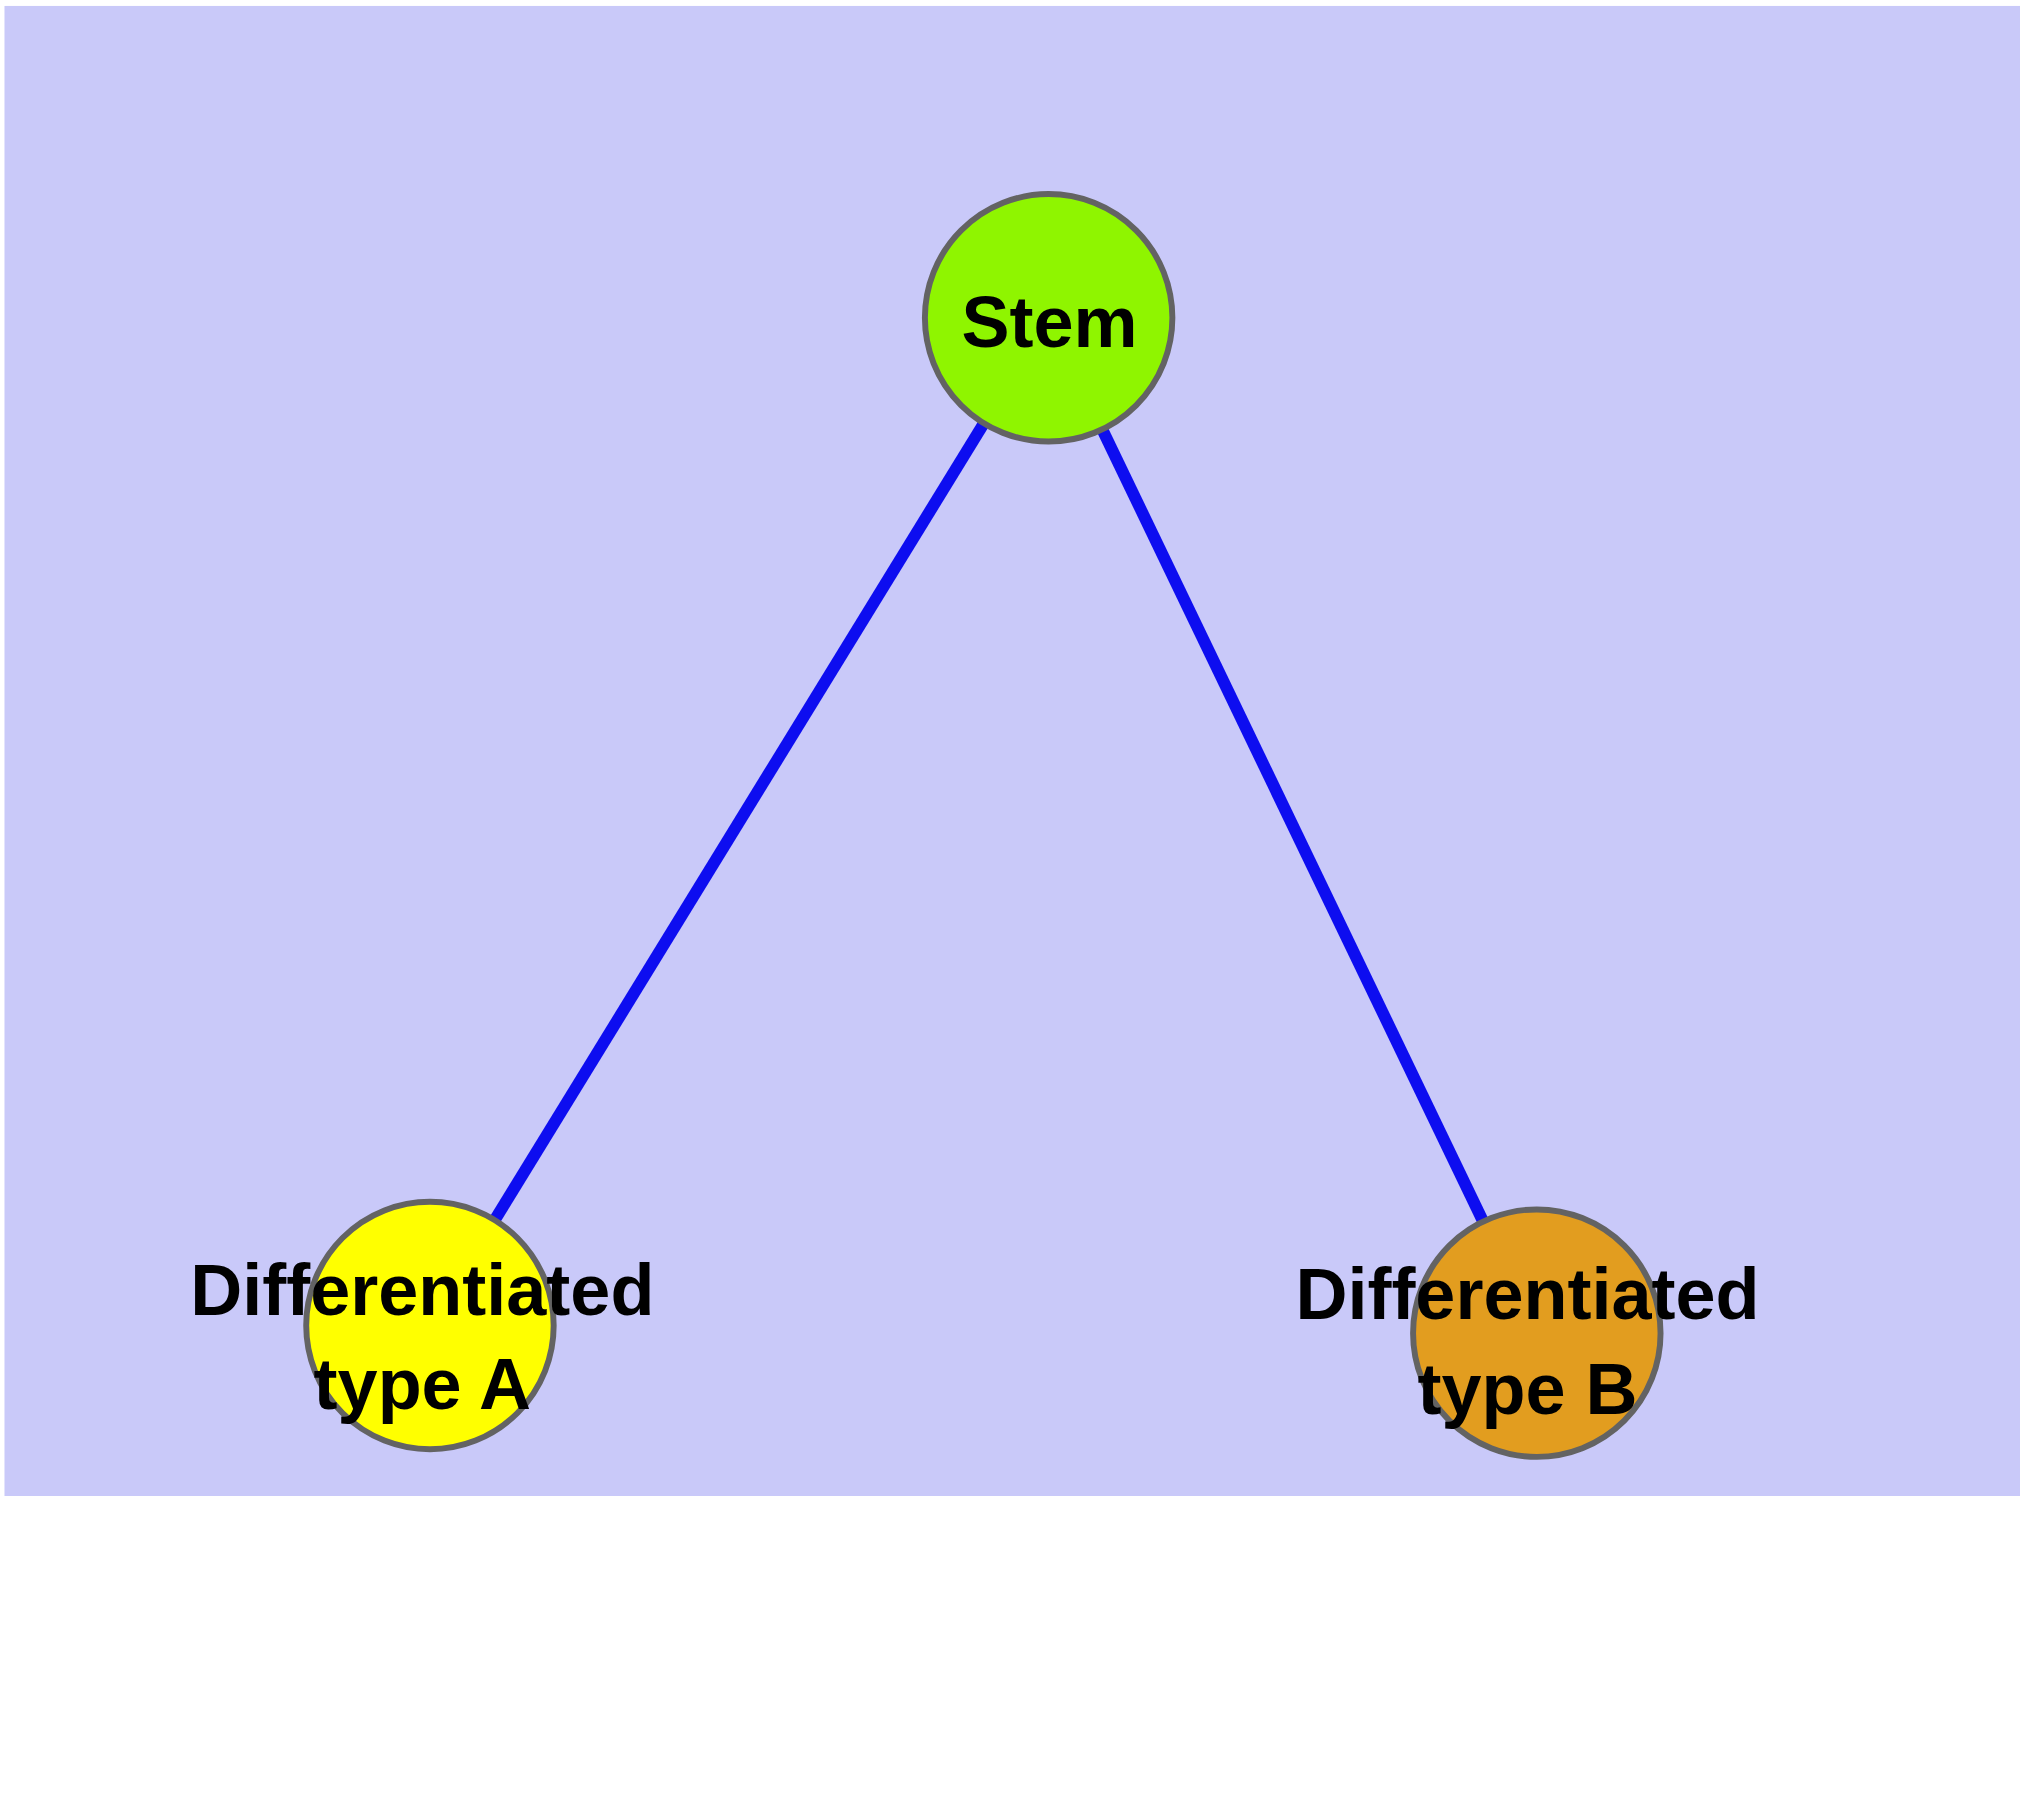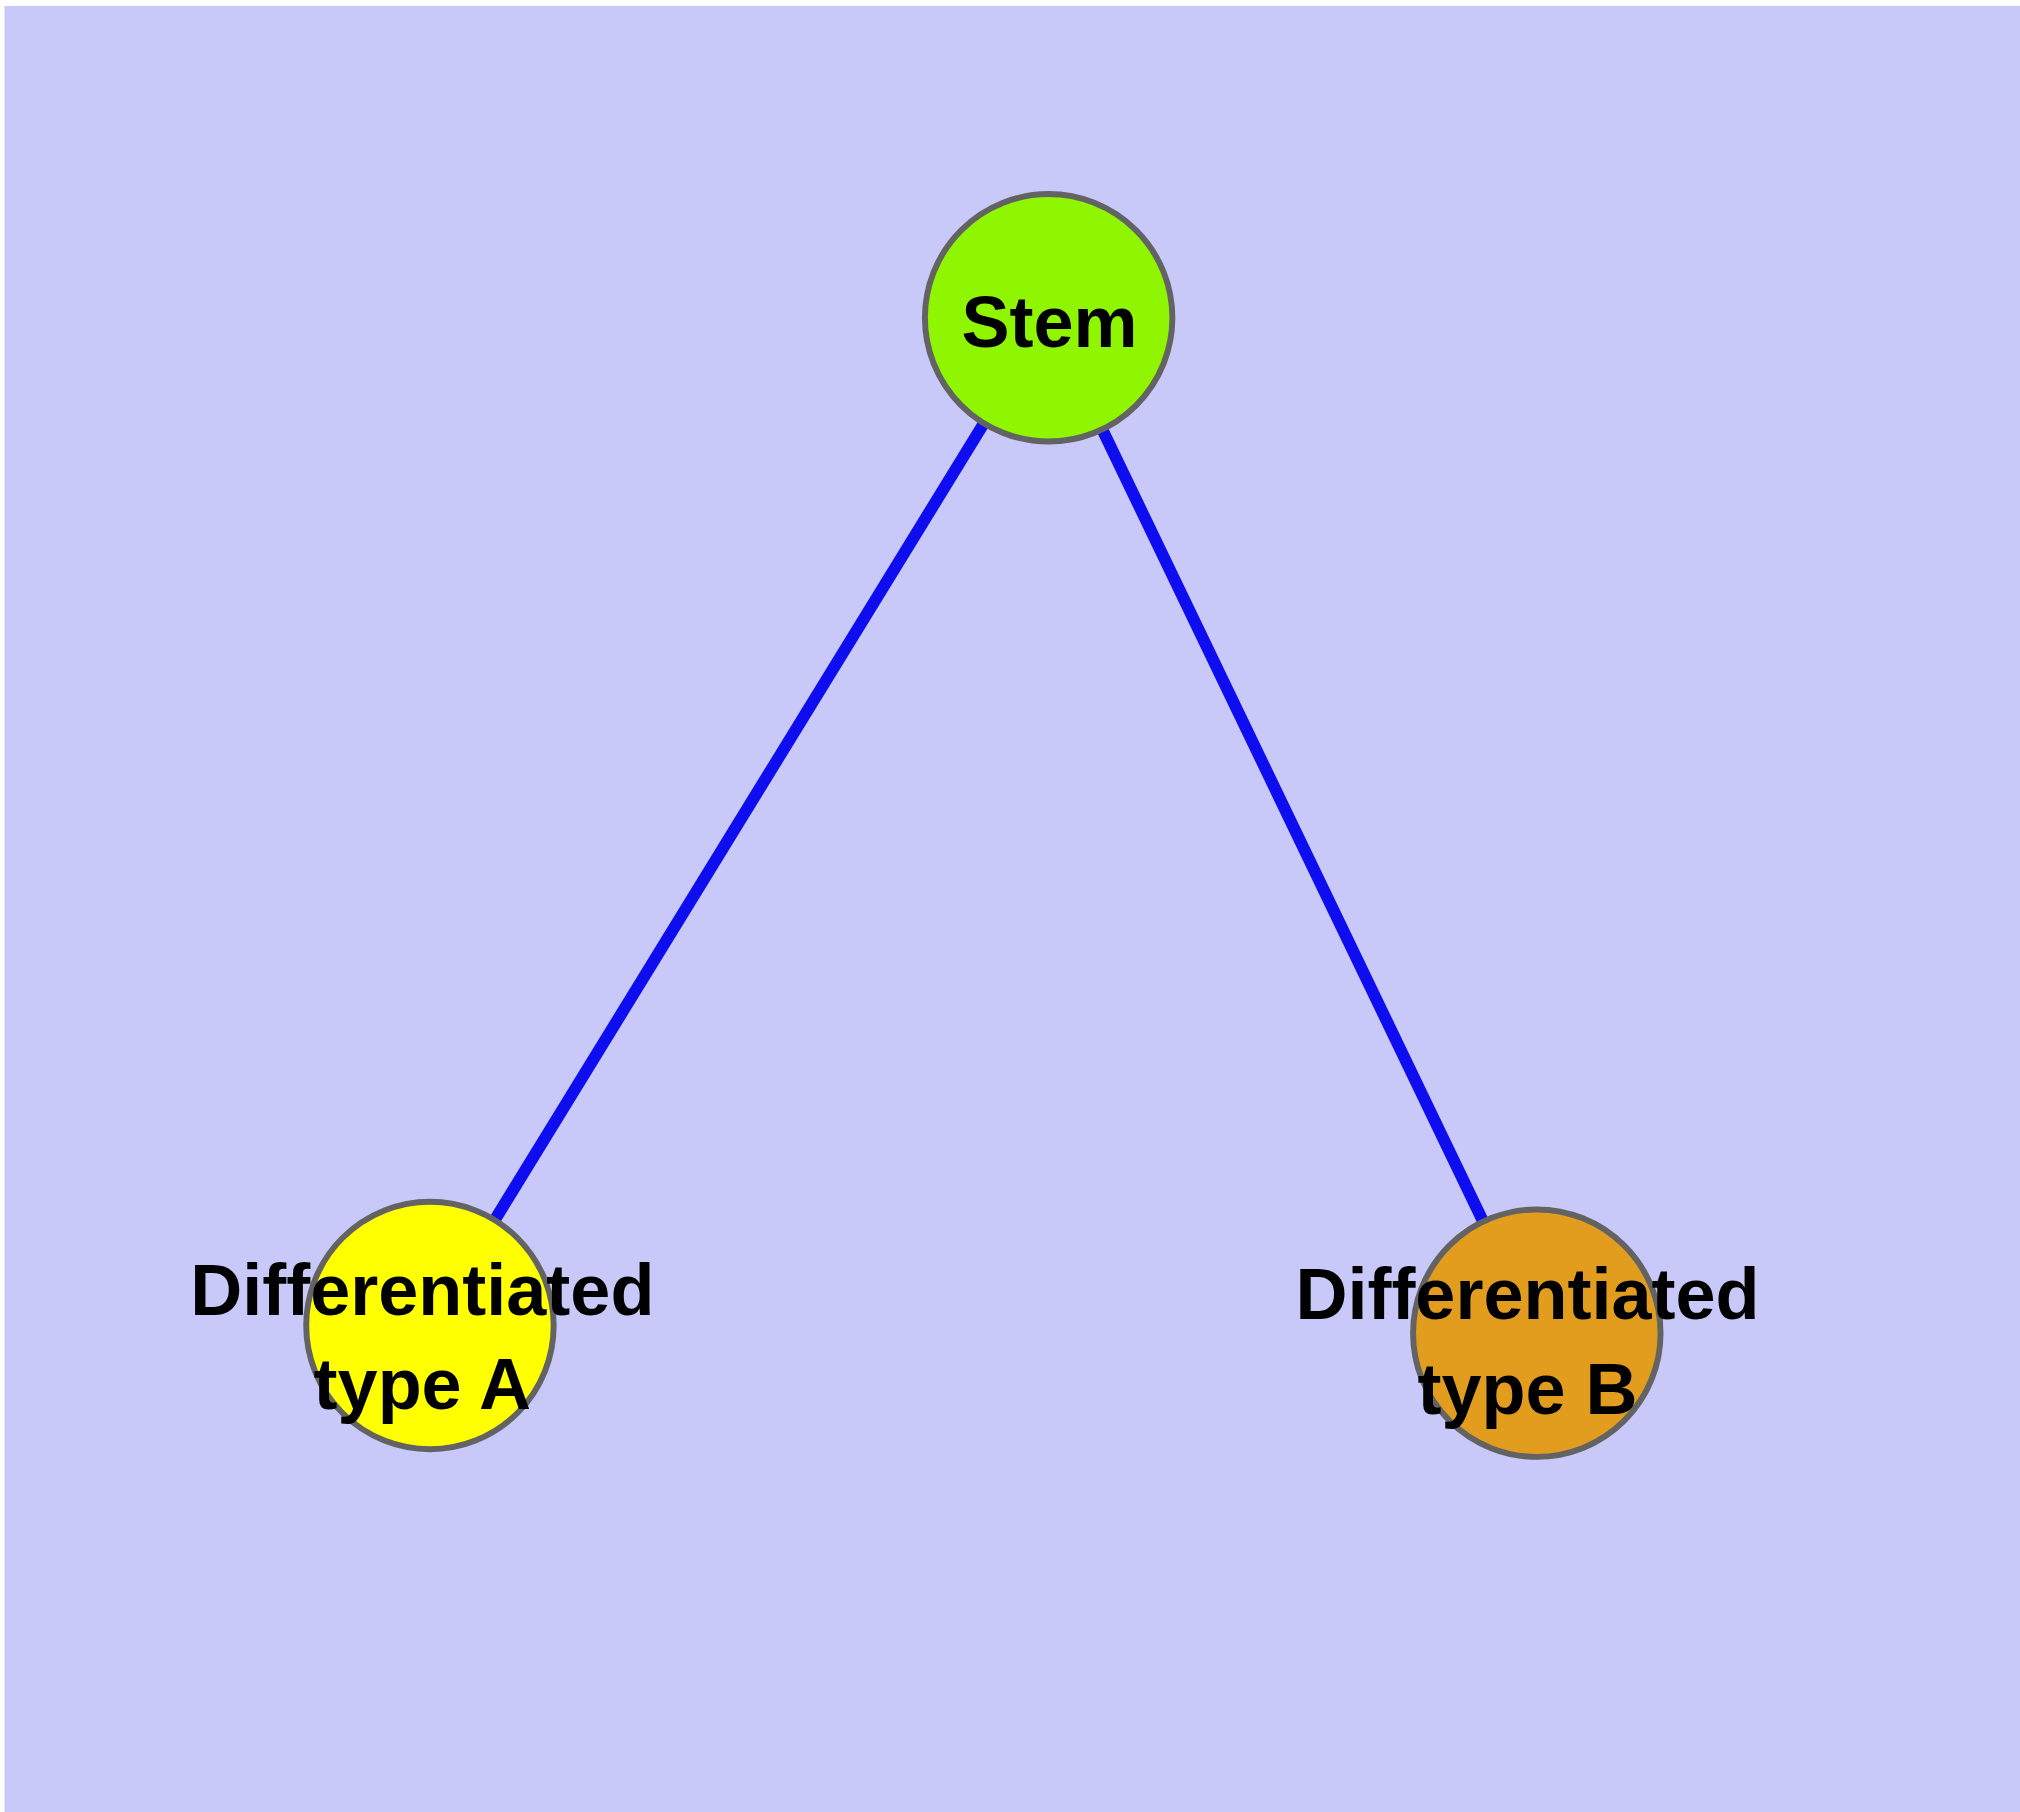--- a/index.html
+++ b/index.html
@@ -6,21 +6,21 @@
     margin: 0;
     padding: 0;
     width: 2021px;
     height: 1812px;
     background: #FFFFFF;
     font-family: "Liberation Sans", sans-serif;
   }
   .stage {
     position: relative;
     width: 2021px;
-    height: 1812px;
+    height: 1496px;
     overflow: hidden;
   }
   svg.graph {
     display: block;
     width: 2021px;
     height: 1812px;
   }
   .node-label {
     font-family: "Liberation Sans", "DejaVu Sans", sans-serif;
     font-weight: bold;

